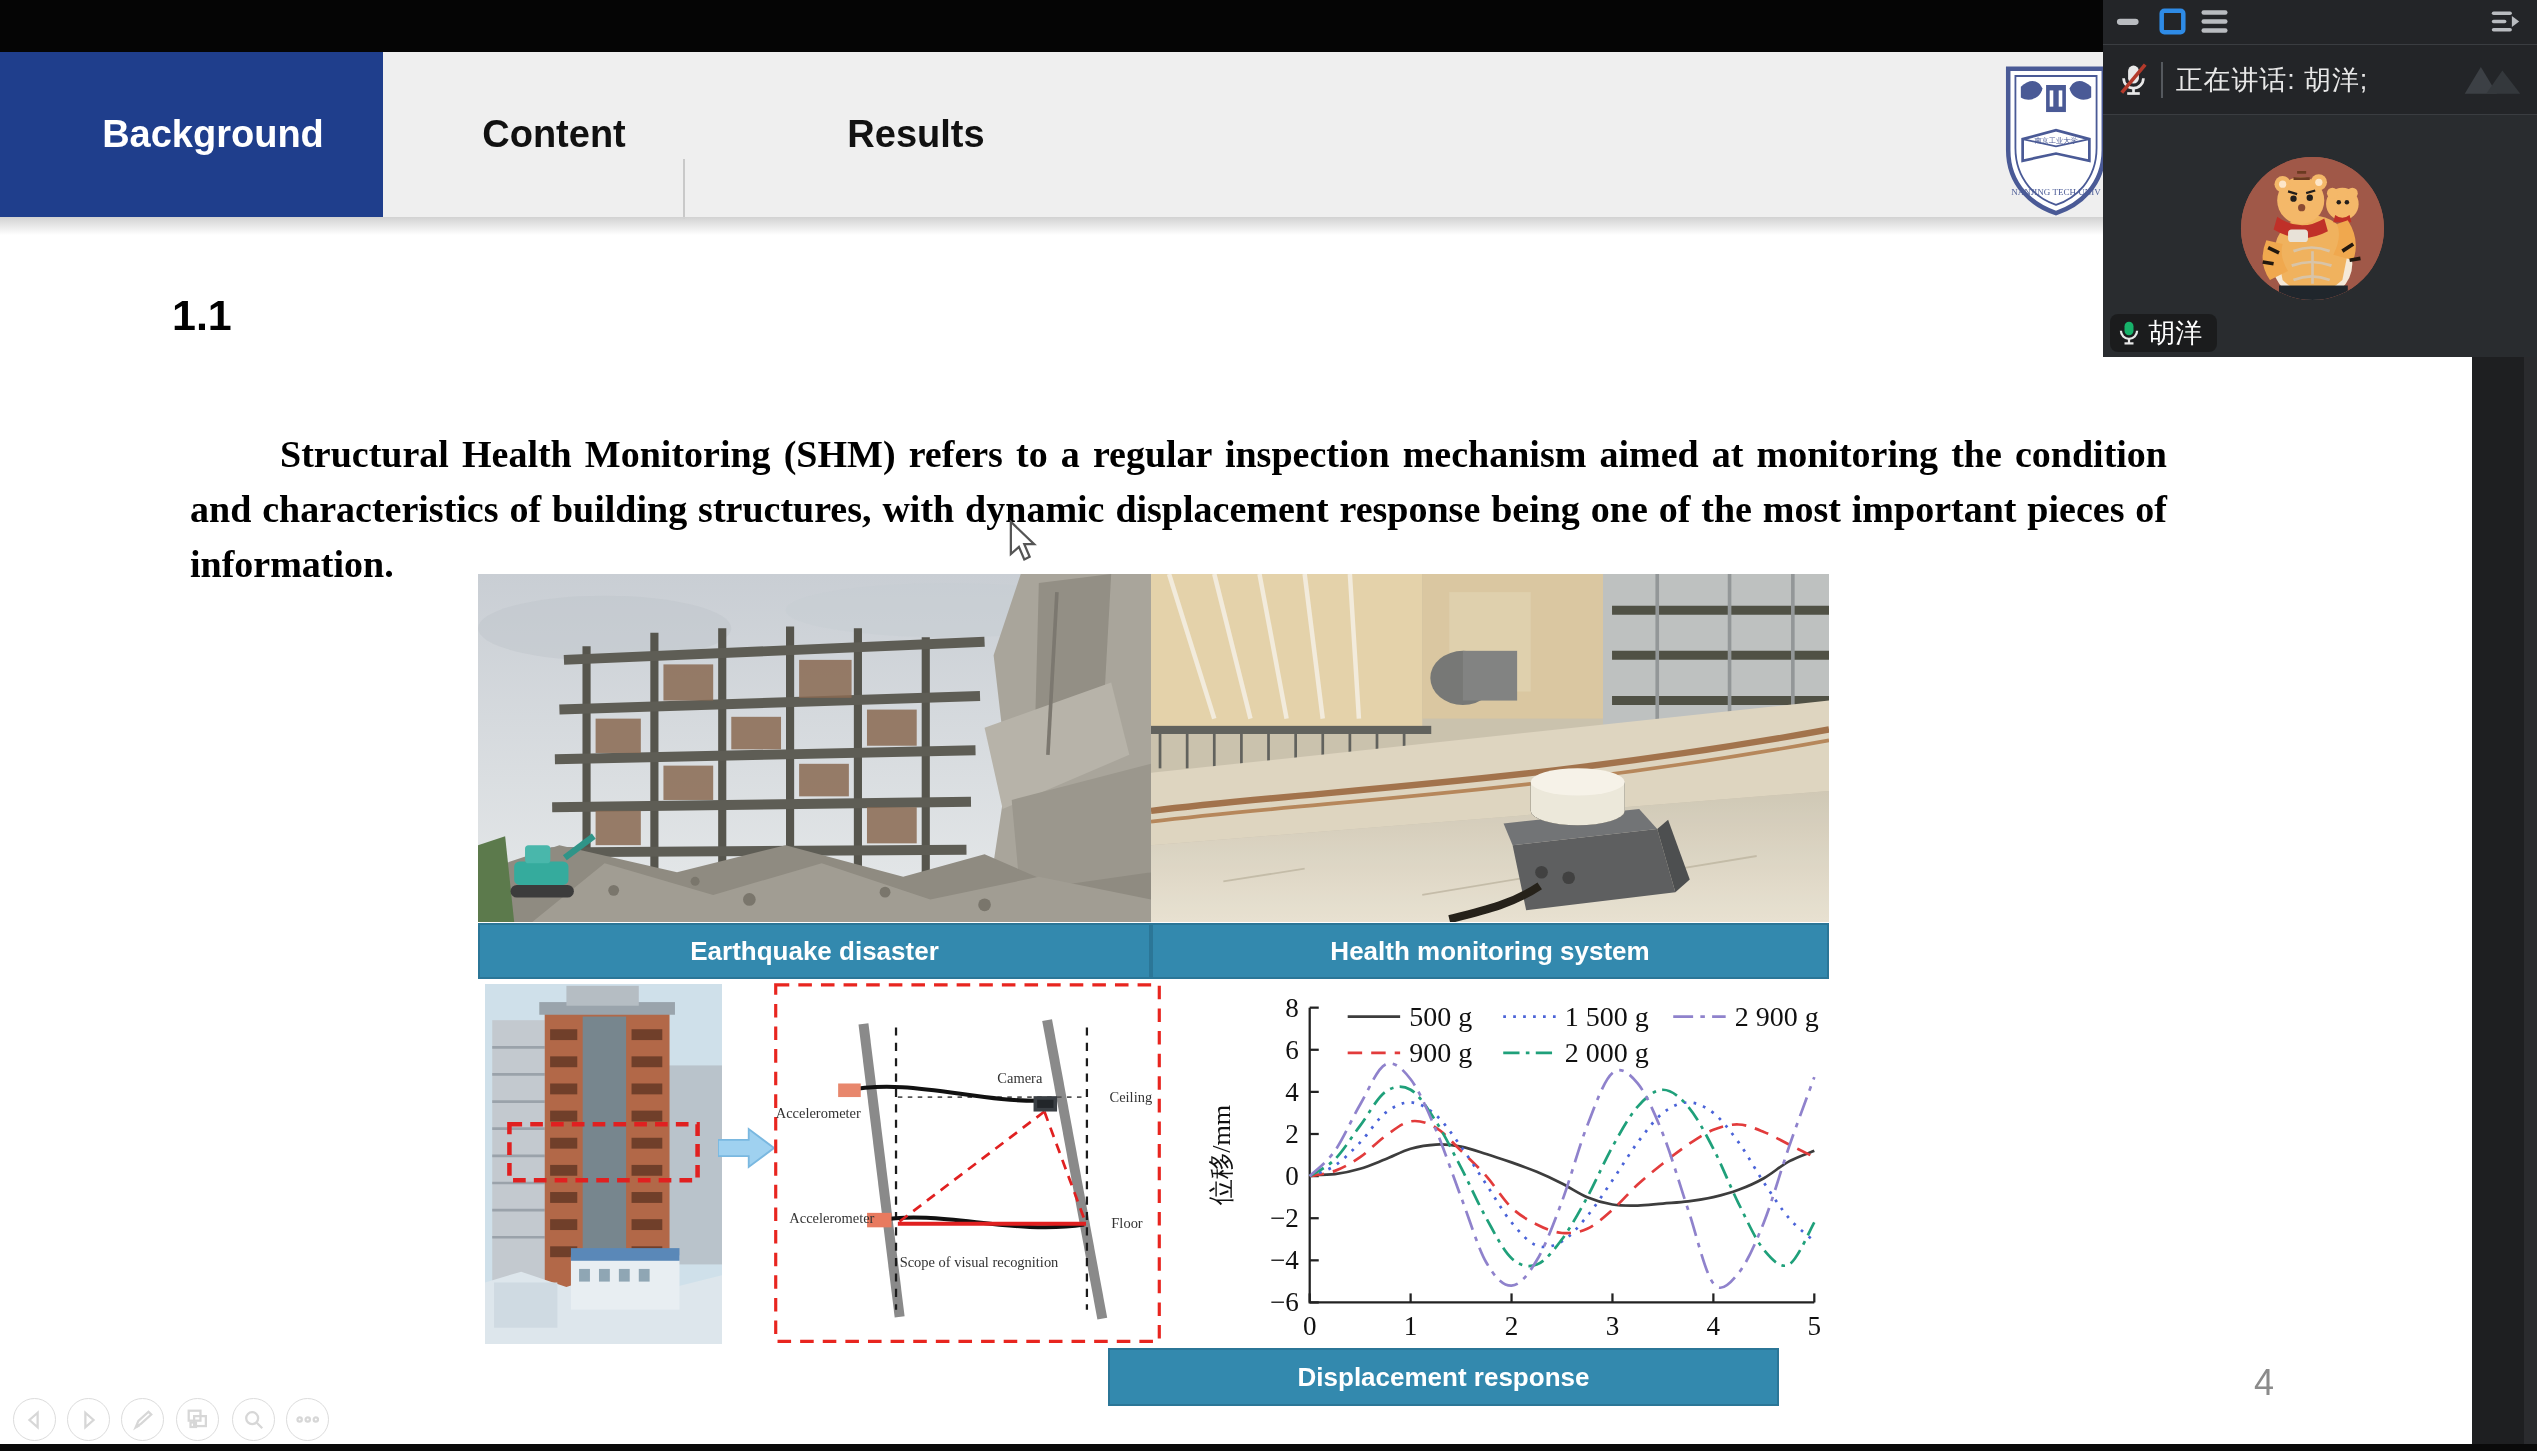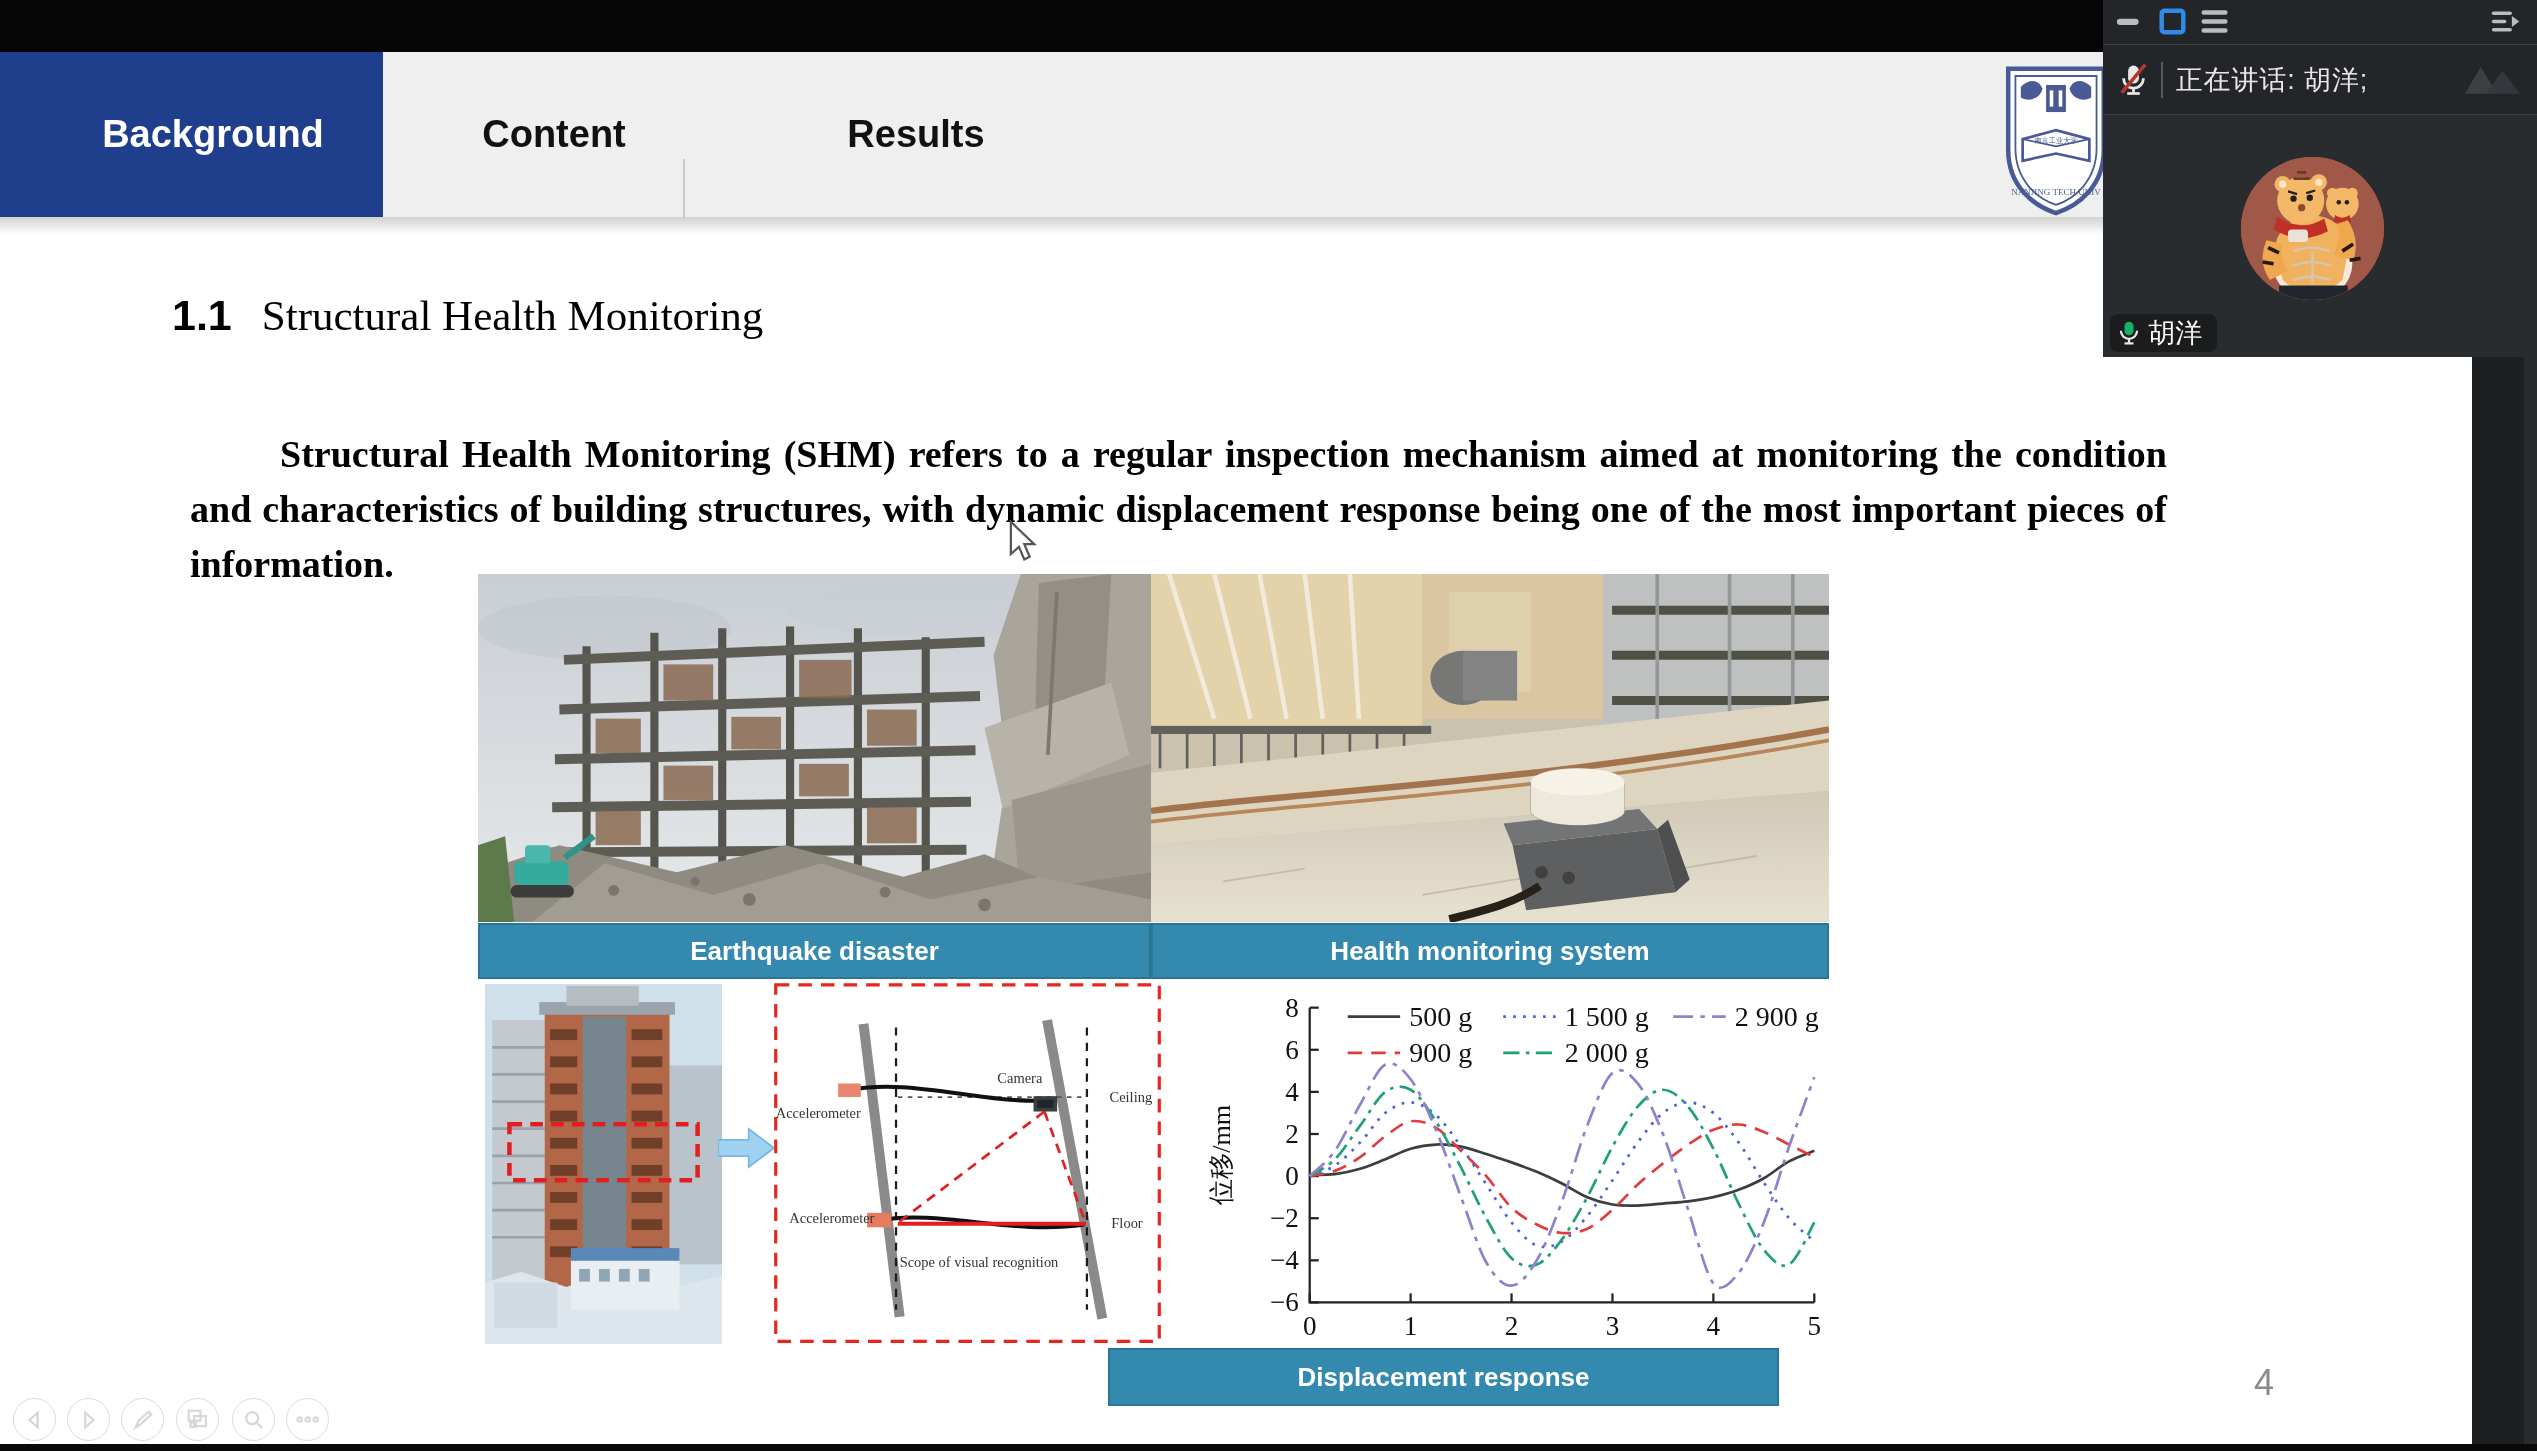--- a/index.html
+++ b/index.html
@@ -14,21 +14,21 @@
   
   #tabbar{left:0;top:52px;width:2103px;height:165px;background:#efefef;}
   #tabbar-shadow{left:0;top:217px;width:2103px;height:18px;
      background:linear-gradient(#d2d2d2,rgba(255,255,255,0));}
   .tab{position:absolute;top:0;height:165px;display:flex;align-items:center;justify-content:center;
        font-weight:bold;font-size:38px;color:#111;cursor:pointer;padding-left:43px;}
   .tab.active{background:#1f3e8c;color:#fff;}
   #tab-divider{left:683px;top:107px;width:1.8px;height:60px;background:#c9c9c9;}
 
   
-  #slide-title{left:172px;top:291px;display:flex;align-items:baseline;gap:30px;}
+  #slide-title{left:172px;top:291px;display:flex;align-items:baseline;gap:10px;}
   #slide-title .num{font-weight:bold;font-size:43px;color:#000;}
   #slide-title .txt{font-family:"Liberation Serif",serif;font-size:43px;color:#000;}
   #slide-paragraph{left:190px;top:389px;width:1977px;font-family:"Liberation Serif",serif;
      font-size:38px;line-height:55px;color:#000;text-align:justify;text-indent:90px;font-weight:bold;}
 
   
   .banner{position:absolute;background:#3389ae;border:2.7px solid #2b7697;box-sizing:border-box;
      display:flex;align-items:center;justify-content:center;color:#ffffff;font-weight:bold;font-size:26px;}
 
   
@@ -99,21 +99,20 @@
     <path d="M100,26 c-10,-10 -20,-8 -24,2 c2,10 14,16 24,10 z" fill="#4a5a96"></path>
     <text x="61" y="66" font-size="9" fill="#ffffff" text-anchor="middle" font-family="Liberation Serif,serif">1902</text>
     <path d="M24,84 L61,74 L98,84 L98,108 L61,100 L24,108 Z" fill="#ffffff" stroke="#4a5a96" stroke-width="3"></path>
     <path d="M24,84 L61,92 L98,84" fill="none" stroke="#4a5a96" stroke-width="2"></path>
     <text x="61" y="88" font-size="8" fill="#4a5a96" text-anchor="middle" font-family="Liberation Serif,serif">南京工业大学</text>
     <text x="61" y="146" font-size="10" fill="#4a5a96" text-anchor="middle" font-family="Liberation Serif,serif">NANJING TECH UNIV</text>
   </svg>
 
   <div class="abs" id="slide-title">
     <span class="num">1.1</span>
-    <span class="txt">Structural Health Monitoring</span>
   </div>
 
   <p class="abs" id="slide-paragraph">Structural Health Monitoring (SHM) refers to a regular inspection mechanism aimed at monitoring the condition and characteristics of building structures, with dynamic displacement response being one of the most important pieces of information.</p>
 
   <svg class="abs" id="photo-earthquake" viewBox="0 0 744 385" preserveAspectRatio="none">
     <defs>
       <linearGradient id="sky1" x1="0" y1="0" x2="0" y2="1">
         <stop offset="0" stop-color="#c9ced4"></stop>
           <stop offset="1" stop-color="#e6e9ea"></stop>
       </linearGradient>

